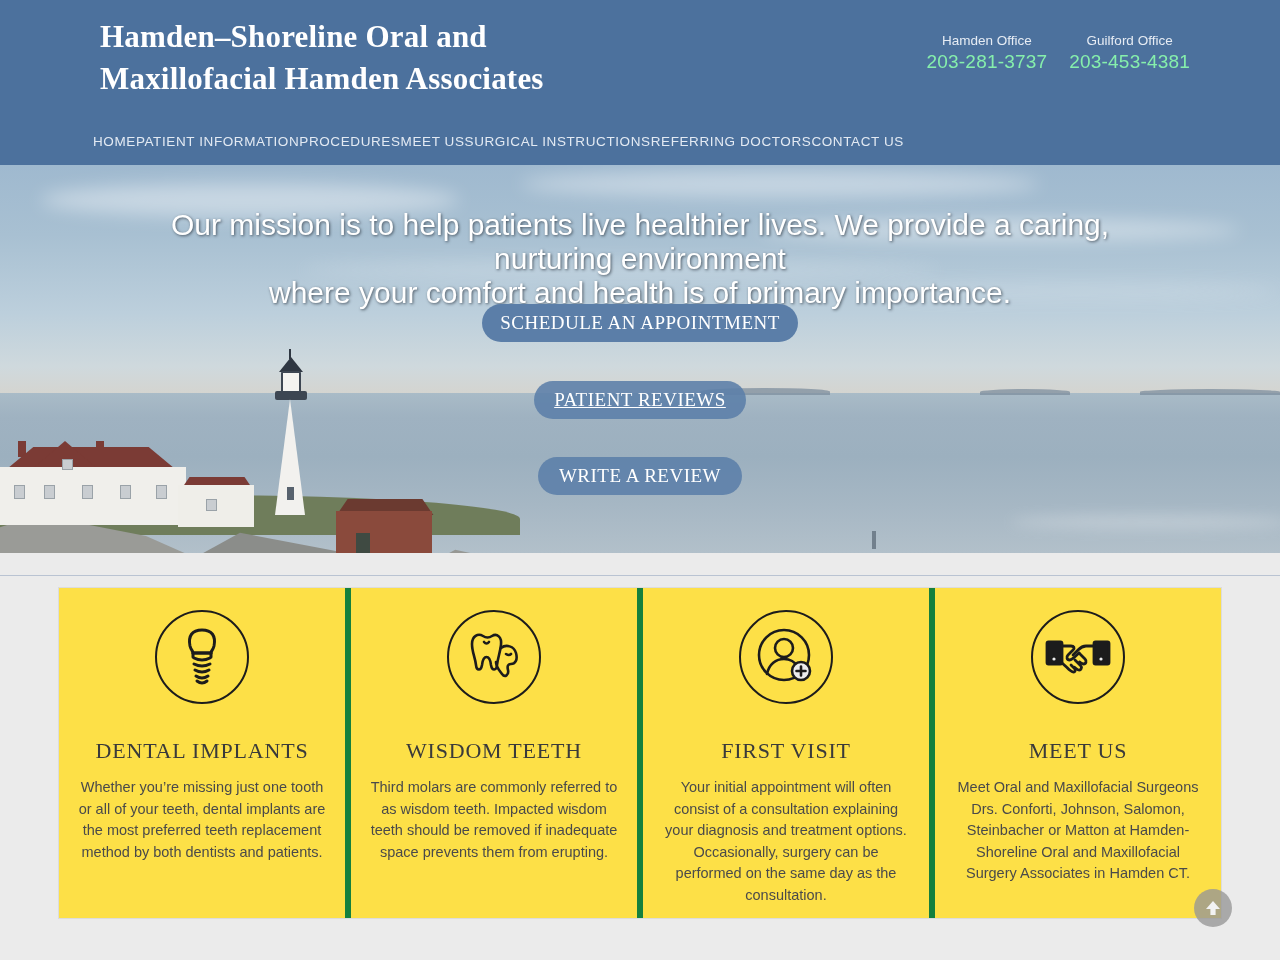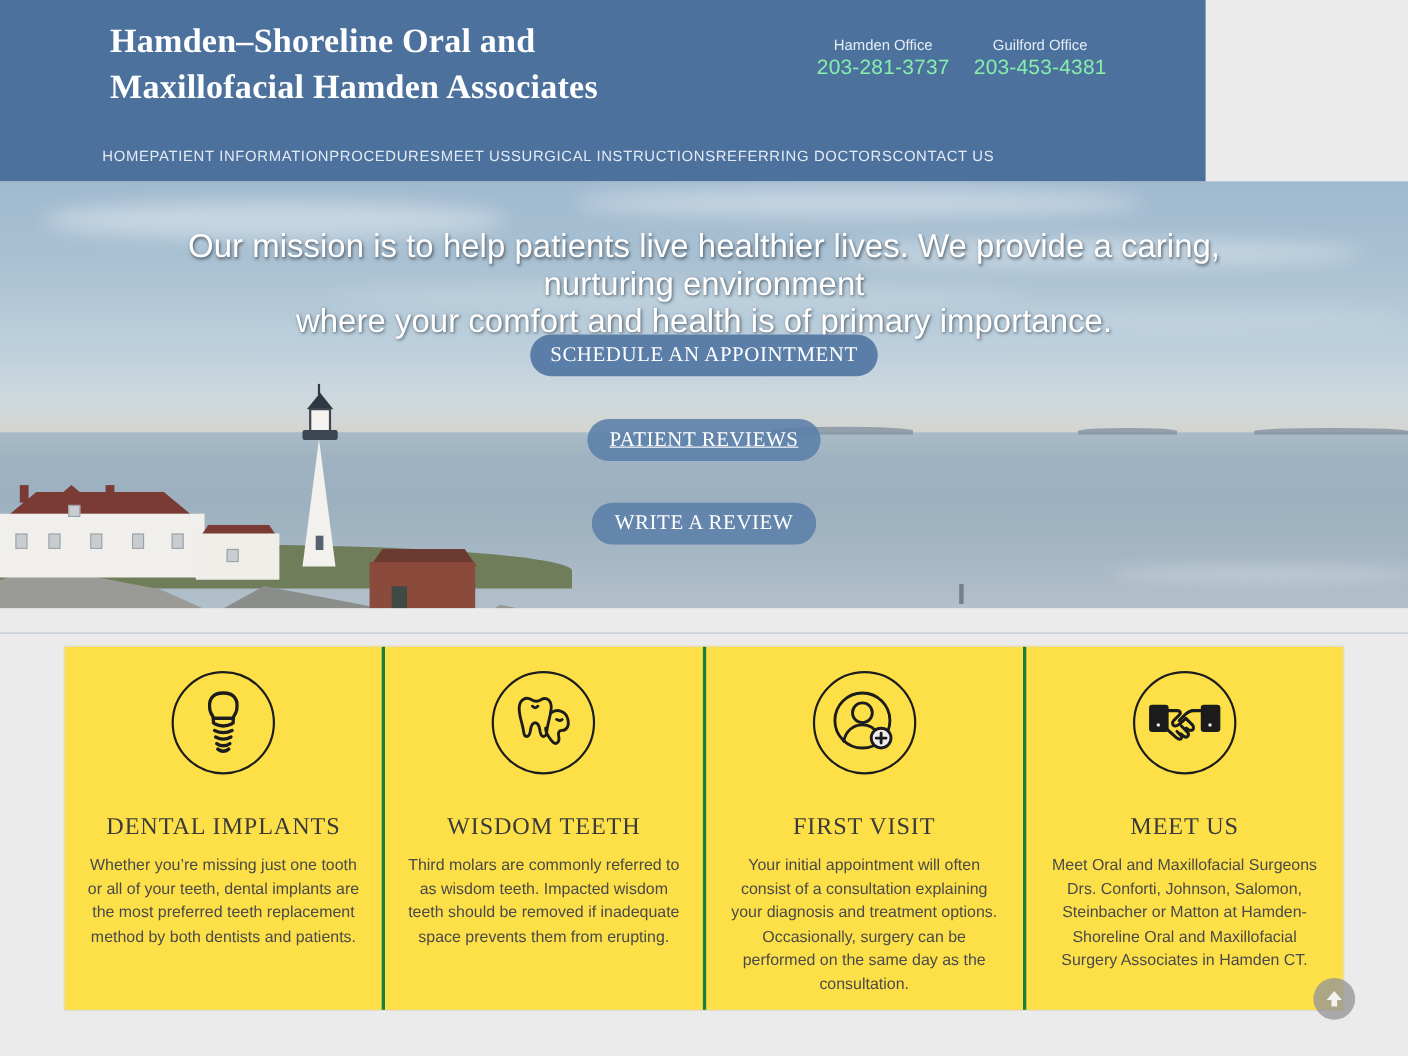--- a/index.html
+++ b/index.html
@@ -8,21 +8,21 @@
     width: 1280px;
     height: 960px;
     overflow: hidden;
     background: #ebebeb;
     font-family: "Liberation Sans", sans-serif;
   }
 
   
   .site-header {
     position: relative;
-    width: 1096px;
+    width: 1280px;
     height: 165px;
     background: #4c719d;
   }
 
   .brand {
     position: absolute;
     left: 100px;
     top: 16px;
     width: 620px;
     color: #ffffff;
@@ -308,21 +308,21 @@
     display: flex;
     background: #fde047;
   }
   .card {
     flex: 1 1 0;
     position: relative;
     padding: 22px 14px 0;
     text-align: center;
     cursor: pointer;
   }
-  .card + .card { border-left: 3px solid #15803d; }
+  .card + .card { border-left: 6px solid #15803d; }
 
   .card-icon {
     width: 94px; height: 94px;
     margin: 0 auto 34px;
     border: 2px solid #1c1c1c;
     border-radius: 50%;
     display: flex;
     align-items: center;
     justify-content: center;
   }

